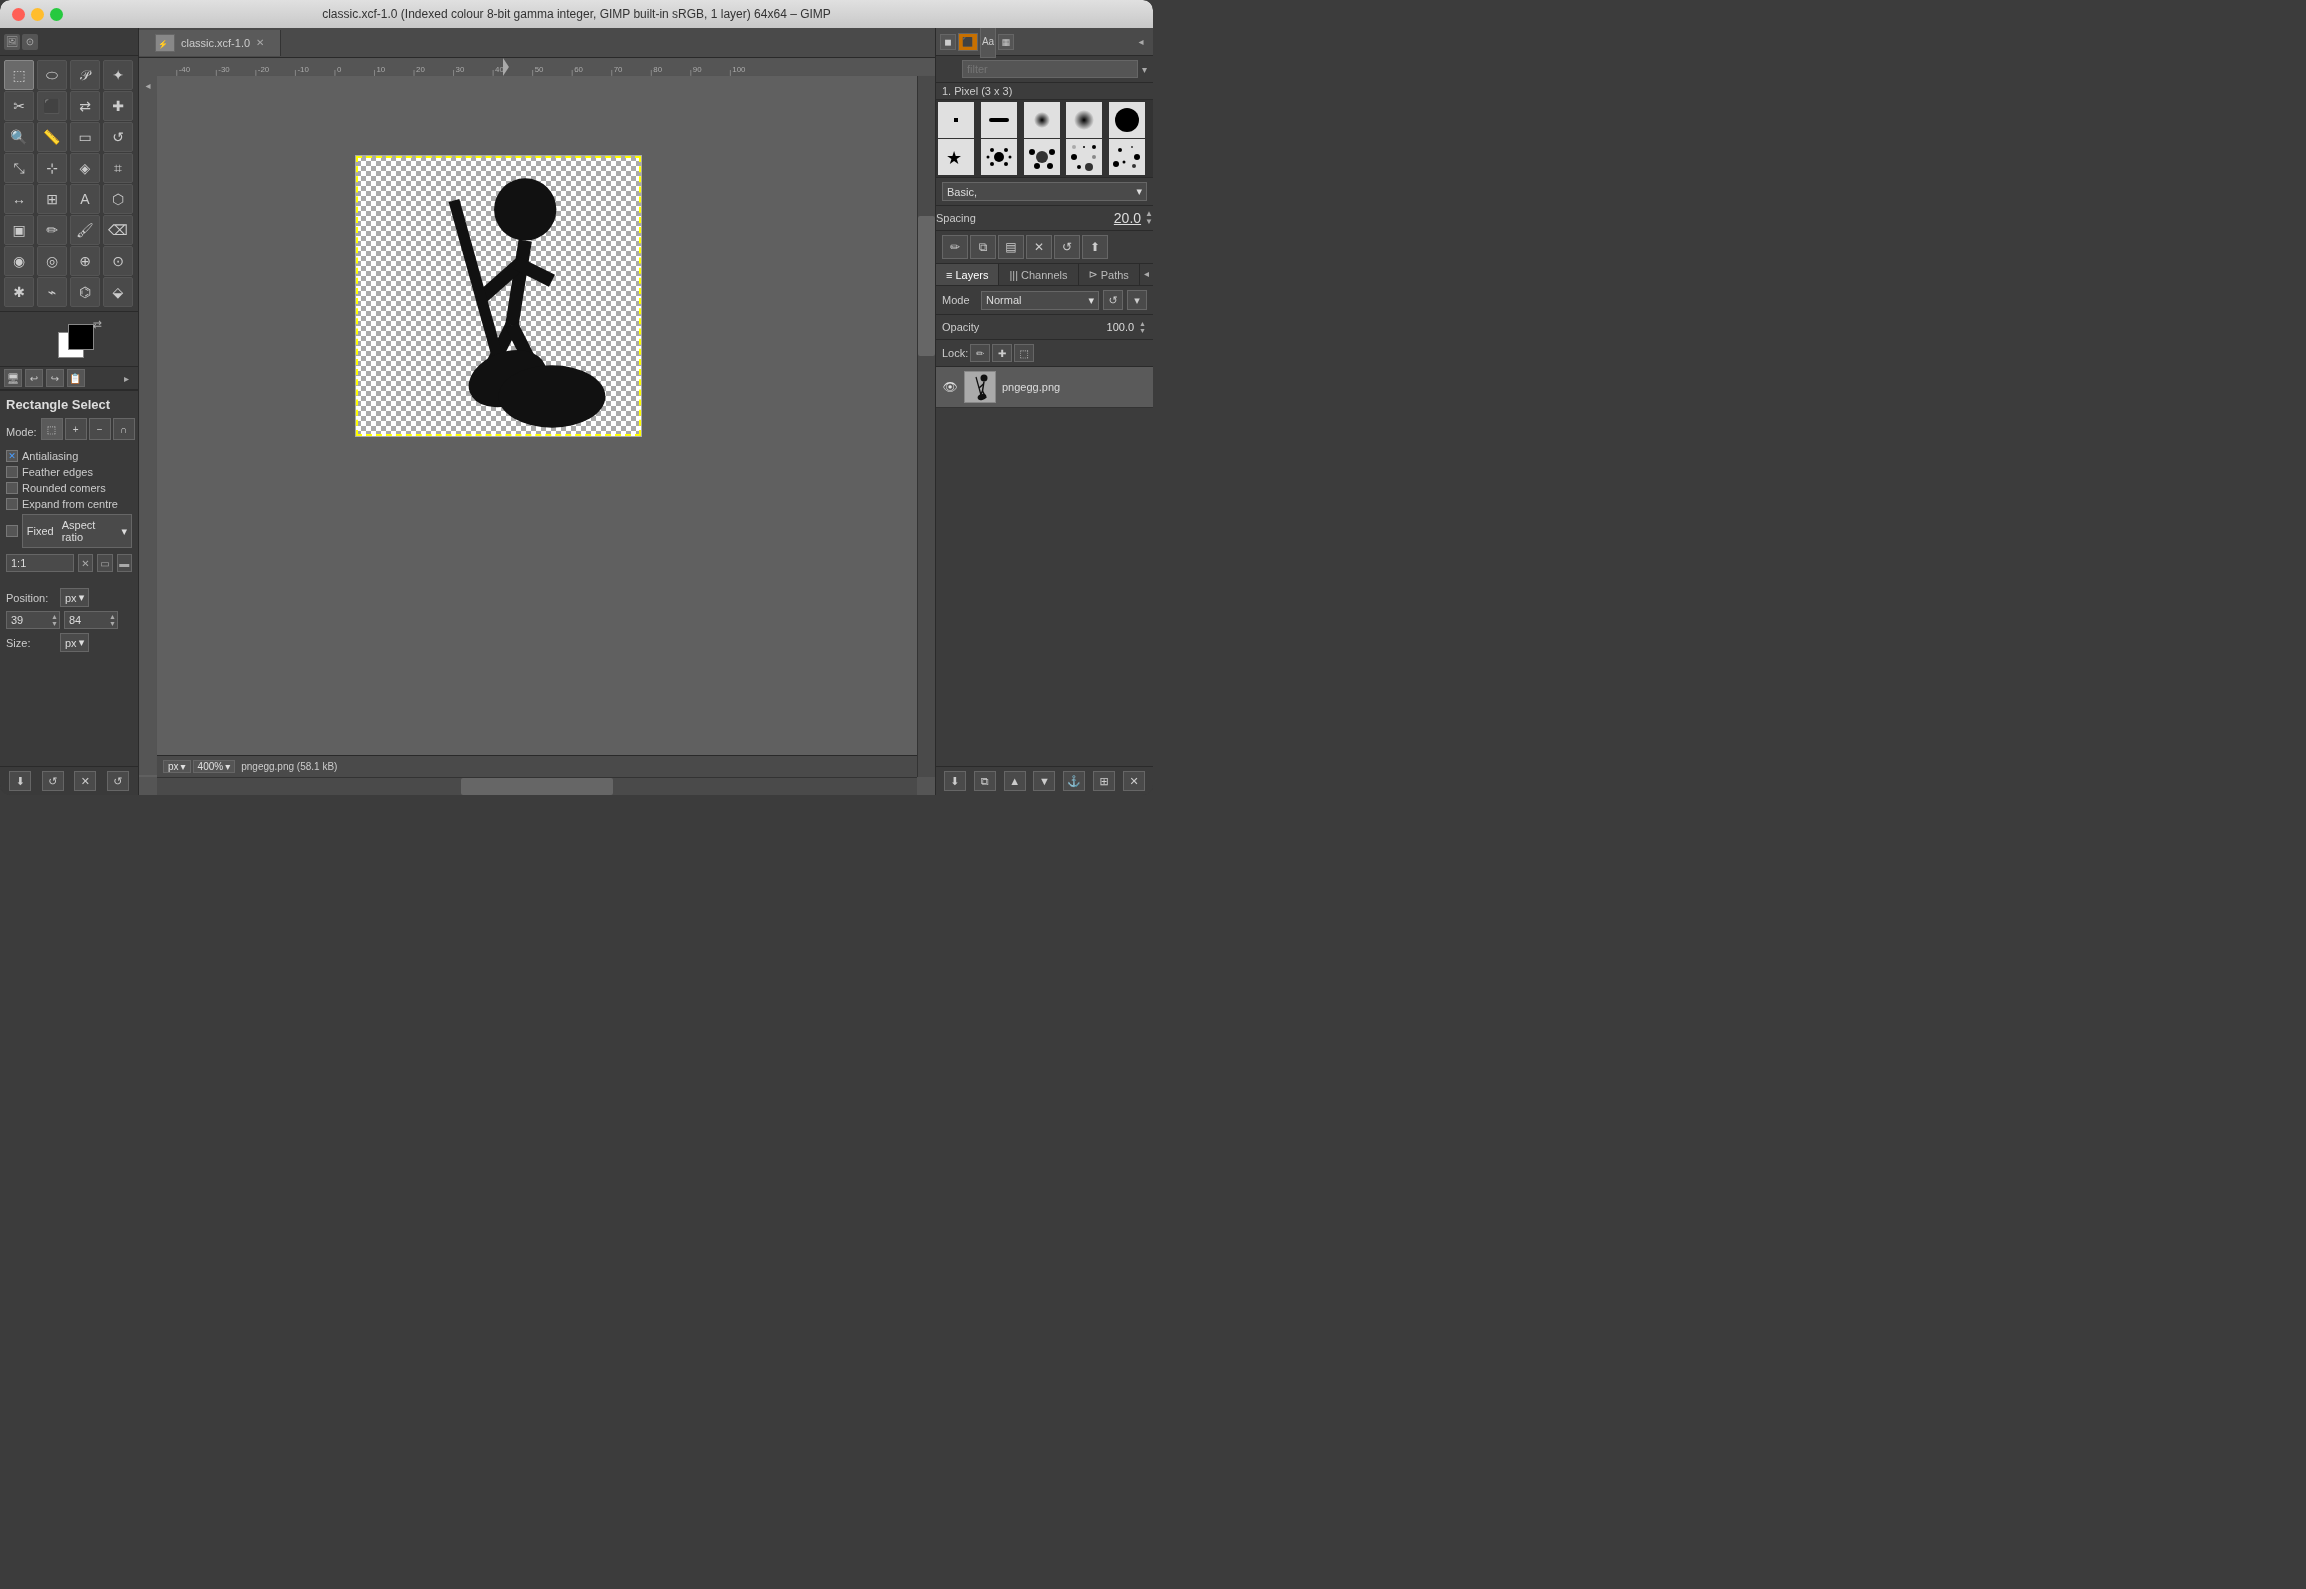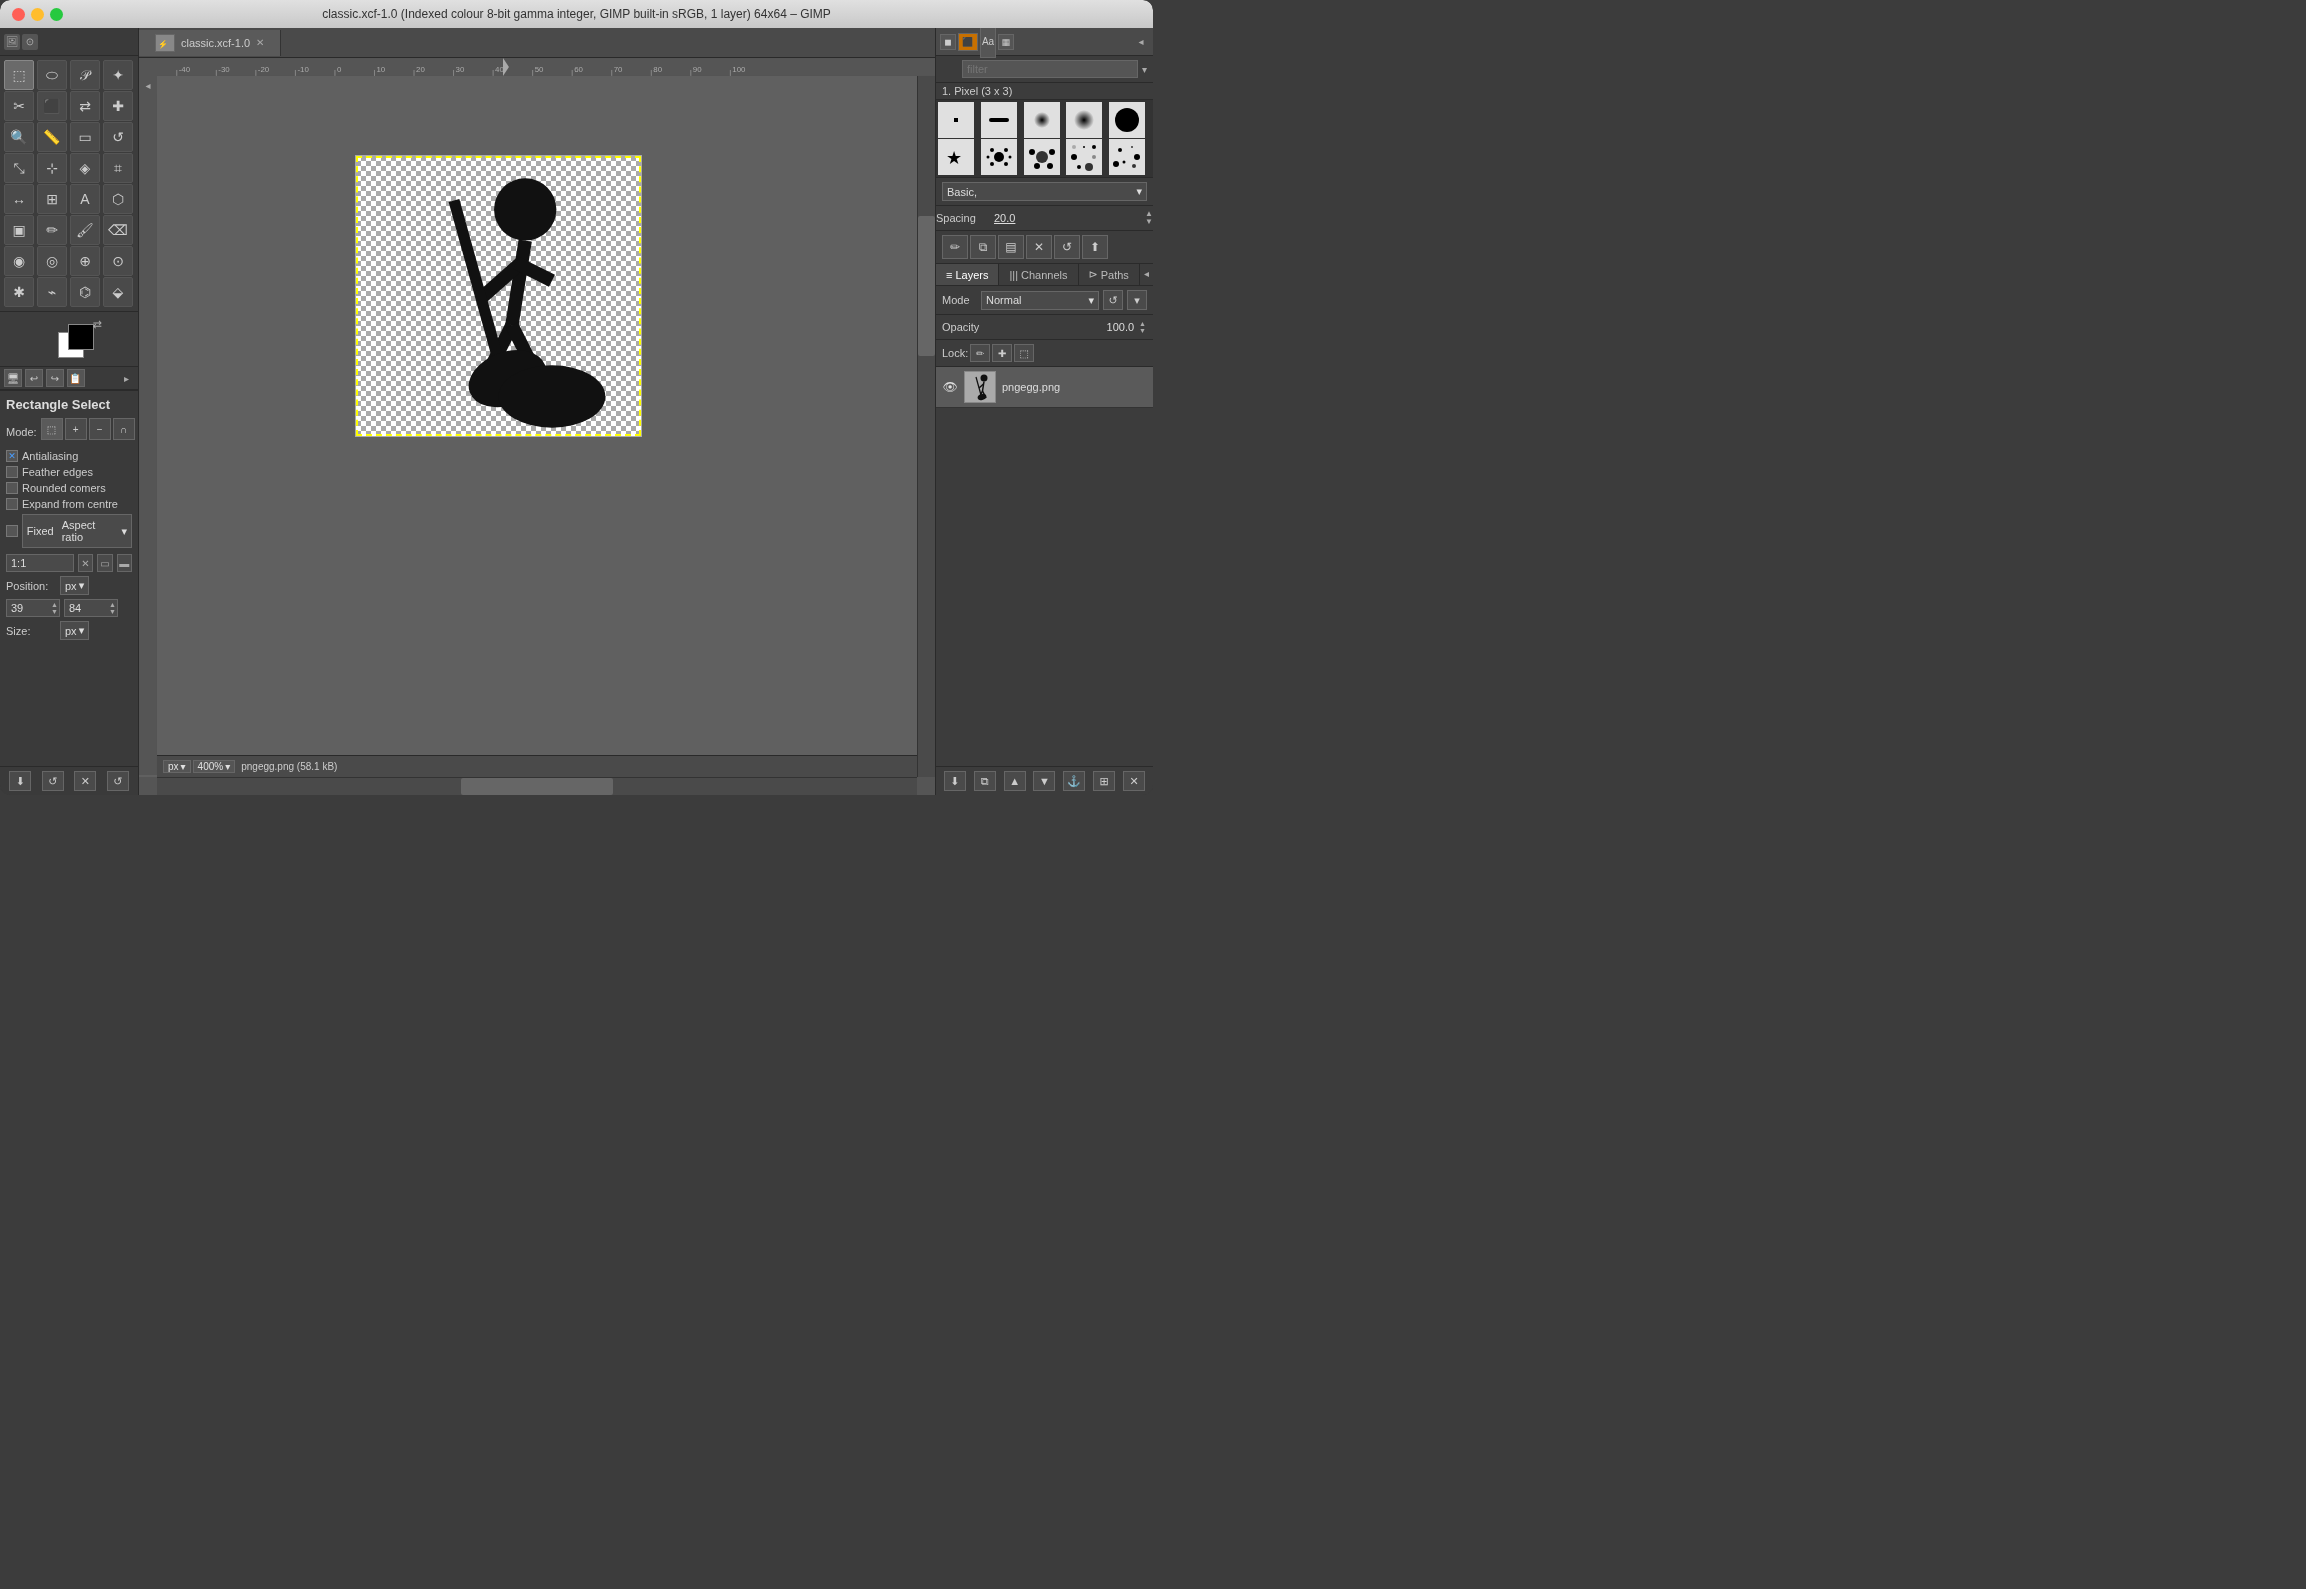--- a/index.html
+++ b/index.html
@@ -390,23 +390,24 @@
       padding: 4px 0;
       border-bottom: 1px solid #2a2a2a;
       gap: 4px;
     }
     .spacing-label {
       font-size: 11px;
       color: #ccc;
       width: 54px;
     }
     .spacing-val {
-      font-size: 11px;
+      font-size: 14px;
       color: #ddd;
       flex: 1;
+      text-align: right;
       text-decoration: underline;
     }
     .spacing-spinner {
       display: flex;
       flex-direction: column;
     }
     .spin-btn {
       font-size: 8px;
       color: #aaa;
       cursor: pointer;
@@ -701,21 +702,21 @@
 
       <div class="fixed-row">
         <div class="fixed-checkbox"></div>
         <div class="fixed-dropdown">
           <span>Fixed</span>
           <span style="margin-left:4px;">Aspect ratio</span>
           <span>▾</span>
         </div>
       </div>
 
-      <div style="display:flex; align-items:center; margin-bottom:4px; gap:4px;">
+      <div style="display:flex; align-items:center; margin-bottom:16px; gap:4px;">
         <div class="ratio-input">
           <span>1:1</span>
         </div>
         <div style="width:18px;height:18px;background:#4a4a4a;border:1px solid #666;display:flex;align-items:center;justify-content:center;font-size:10px;cursor:pointer;color:#aaa;">✕</div>
         <div style="width:18px;height:18px;background:#4a4a4a;border:1px solid #666;display:flex;align-items:center;justify-content:center;font-size:10px;cursor:pointer;color:#aaa;">▭</div>
         <div style="width:18px;height:18px;background:#4a4a4a;border:1px solid #666;display:flex;align-items:center;justify-content:center;font-size:10px;cursor:pointer;color:#aaa;">▬</div>
       </div>
 
       <div class="position-row">
         <span class="pos-label">Position:</span>

